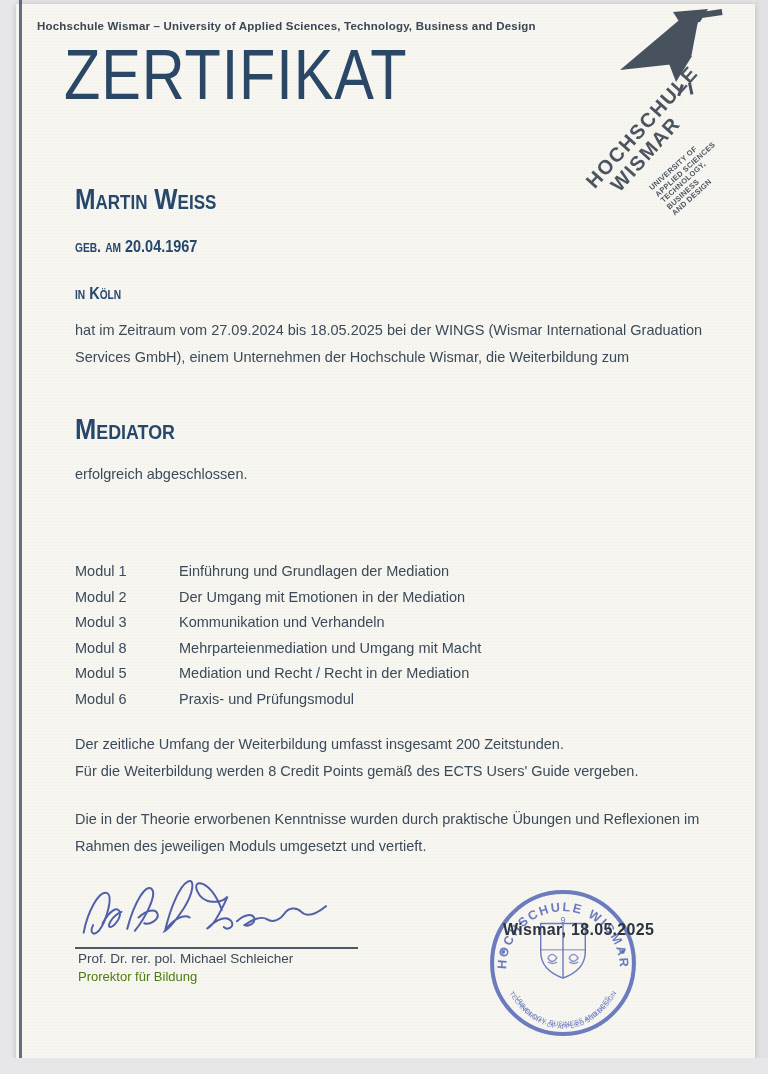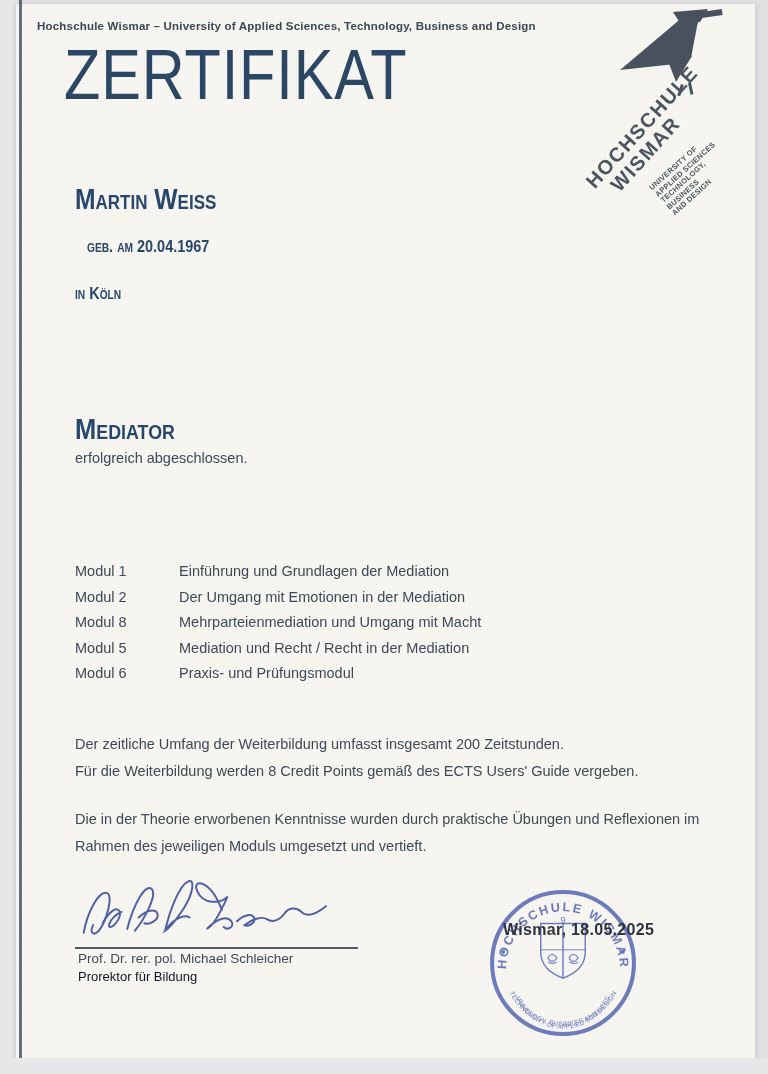--- a/index.html
+++ b/index.html
@@ -12,34 +12,34 @@
   .left-edge{position:absolute;left:19px;top:0;width:3px;height:1074px;background:#44586b;opacity:.85;}
   .abs{position:absolute;}
   .navy{color:#26486c;}
   .body-text{color:#3c4a59;font-size:14.5px;}
   .cond{display:inline-block;transform:scaleX(.85);transform-origin:0 50%;white-space:nowrap;}
   .sc{font-variant:small-caps;font-weight:bold;}
   .nowrap{white-space:nowrap;}
   .inst{left:37px;top:20px;font-size:11.5px;font-weight:bold;color:#3a4754;letter-spacing:.2px;}
   .title{left:64px;top:38px;font-size:70px;letter-spacing:1px;color:#2a4766;line-height:74px;}
   .name{left:75px;top:183px;font-size:29px;}
-  .birth{left:75px;top:237px;font-size:17px;margin-left:12px;}
+  .birth{left:75px;top:237px;font-size:17px;}
   .place{left:75px;top:284px;font-size:17px;}
   .intro{left:75px;top:317px;line-height:27px;}
   .mediator{left:75px;top:412px;font-size:30px;}
-  .completed{left:75px;top:450px;text-align:right;}
+  .completed{left:75px;top:466px;text-align:right;}
   .section-h{left:75px;top:522px;font-size:19px;}
   .modules{left:75px;top:559px;line-height:25.6px;}
   .mod-label{display:inline-block;width:100px;}
   .scope{left:75px;top:731px;line-height:27px;}
   .practice{left:75px;top:806px;line-height:27px;}
   .sig-svg{left:78px;top:872px;}
   .sig-line{left:75px;top:947px;width:283px;height:2px;background:#4c5a68;}
   .sig-name{left:78px;top:951px;font-size:13.5px;color:#3c4a59;}
-  .sig-role{left:78px;top:969px;font-size:13px;color:#0f172a;}
+  .sig-role{left:78px;top:969px;font-size:13px;color:#4d7c0f;}
   .stamp-svg{left:487px;top:887px;opacity:.92;}
   .stamp-date{left:503px;top:921px;font-size:16px;font-weight:bold;color:#2c3440;letter-spacing:.3px;}
   .logo-bird{left:618px;top:8px;}
   .logo-main{left:582px;top:178px;transform:rotate(-48deg);transform-origin:0 0;
              font-size:20px;font-weight:bold;letter-spacing:1.5px;line-height:21px;color:#4a5560;}
   .logo-main .l2{padding-left:14px;}
   .logo-sub{left:648px;top:186px;transform:rotate(-42deg);transform-origin:0 0;
             font-size:7.5px;font-weight:bold;letter-spacing:.3px;line-height:8.6px;color:#4a5560;}
   .right-band{position:absolute;right:0;top:0;width:13px;height:1074px;background:#e2e2e4;}
 </style>
@@ -83,34 +83,42 @@
   <div class="abs name navy sc">
     <span class="cond">Martin Weiss</span>
   </div>
   <div class="abs birth navy sc">
     <span class="cond">geb. am 20.04.1967</span>
   </div>
   <div class="abs place navy sc">
     <span class="cond">in Köln</span>
   </div>
 
+  <div class="abs intro body-text">
+    <div class="nowrap">hat im Zeitraum vom 27.09.2024 bis 18.05.2025 bei der WINGS (Wismar International Graduation</div>
+    <div class="nowrap">Services GmbH), einem Unternehmen der Hochschule Wismar, die Weiterbildung zum</div>
+  </div>
 
   <div class="abs mediator navy sc">
     <span class="cond">Mediator</span>
   </div>
   <div class="abs completed body-text">erfolgreich abgeschlossen.</div>
 
   <div class="abs modules body-text">
     <div class="nowrap">
       <span class="mod-label">Modul 1</span>
       <span>Einführung und Grundlagen der Mediation</span>
     </div>
     <div class="nowrap">
       <span class="mod-label">Modul 2</span>
       <span>Der Umgang mit Emotionen in der Mediation</span>
+    </div>
+    <div class="nowrap">
+      <span class="mod-label">Modul 3</span>
+      <span>Kommunikation und Verhandeln</span>
     </div>
     <div class="nowrap">
       <span class="mod-label">Modul 8</span>
       <span>Mehrparteienmediation und Umgang mit Macht</span>
     </div>
     <div class="nowrap">
       <span class="mod-label">Modul 5</span>
       <span>Mediation und Recht / Recht in der Mediation</span>
     </div>
     <div class="nowrap">

